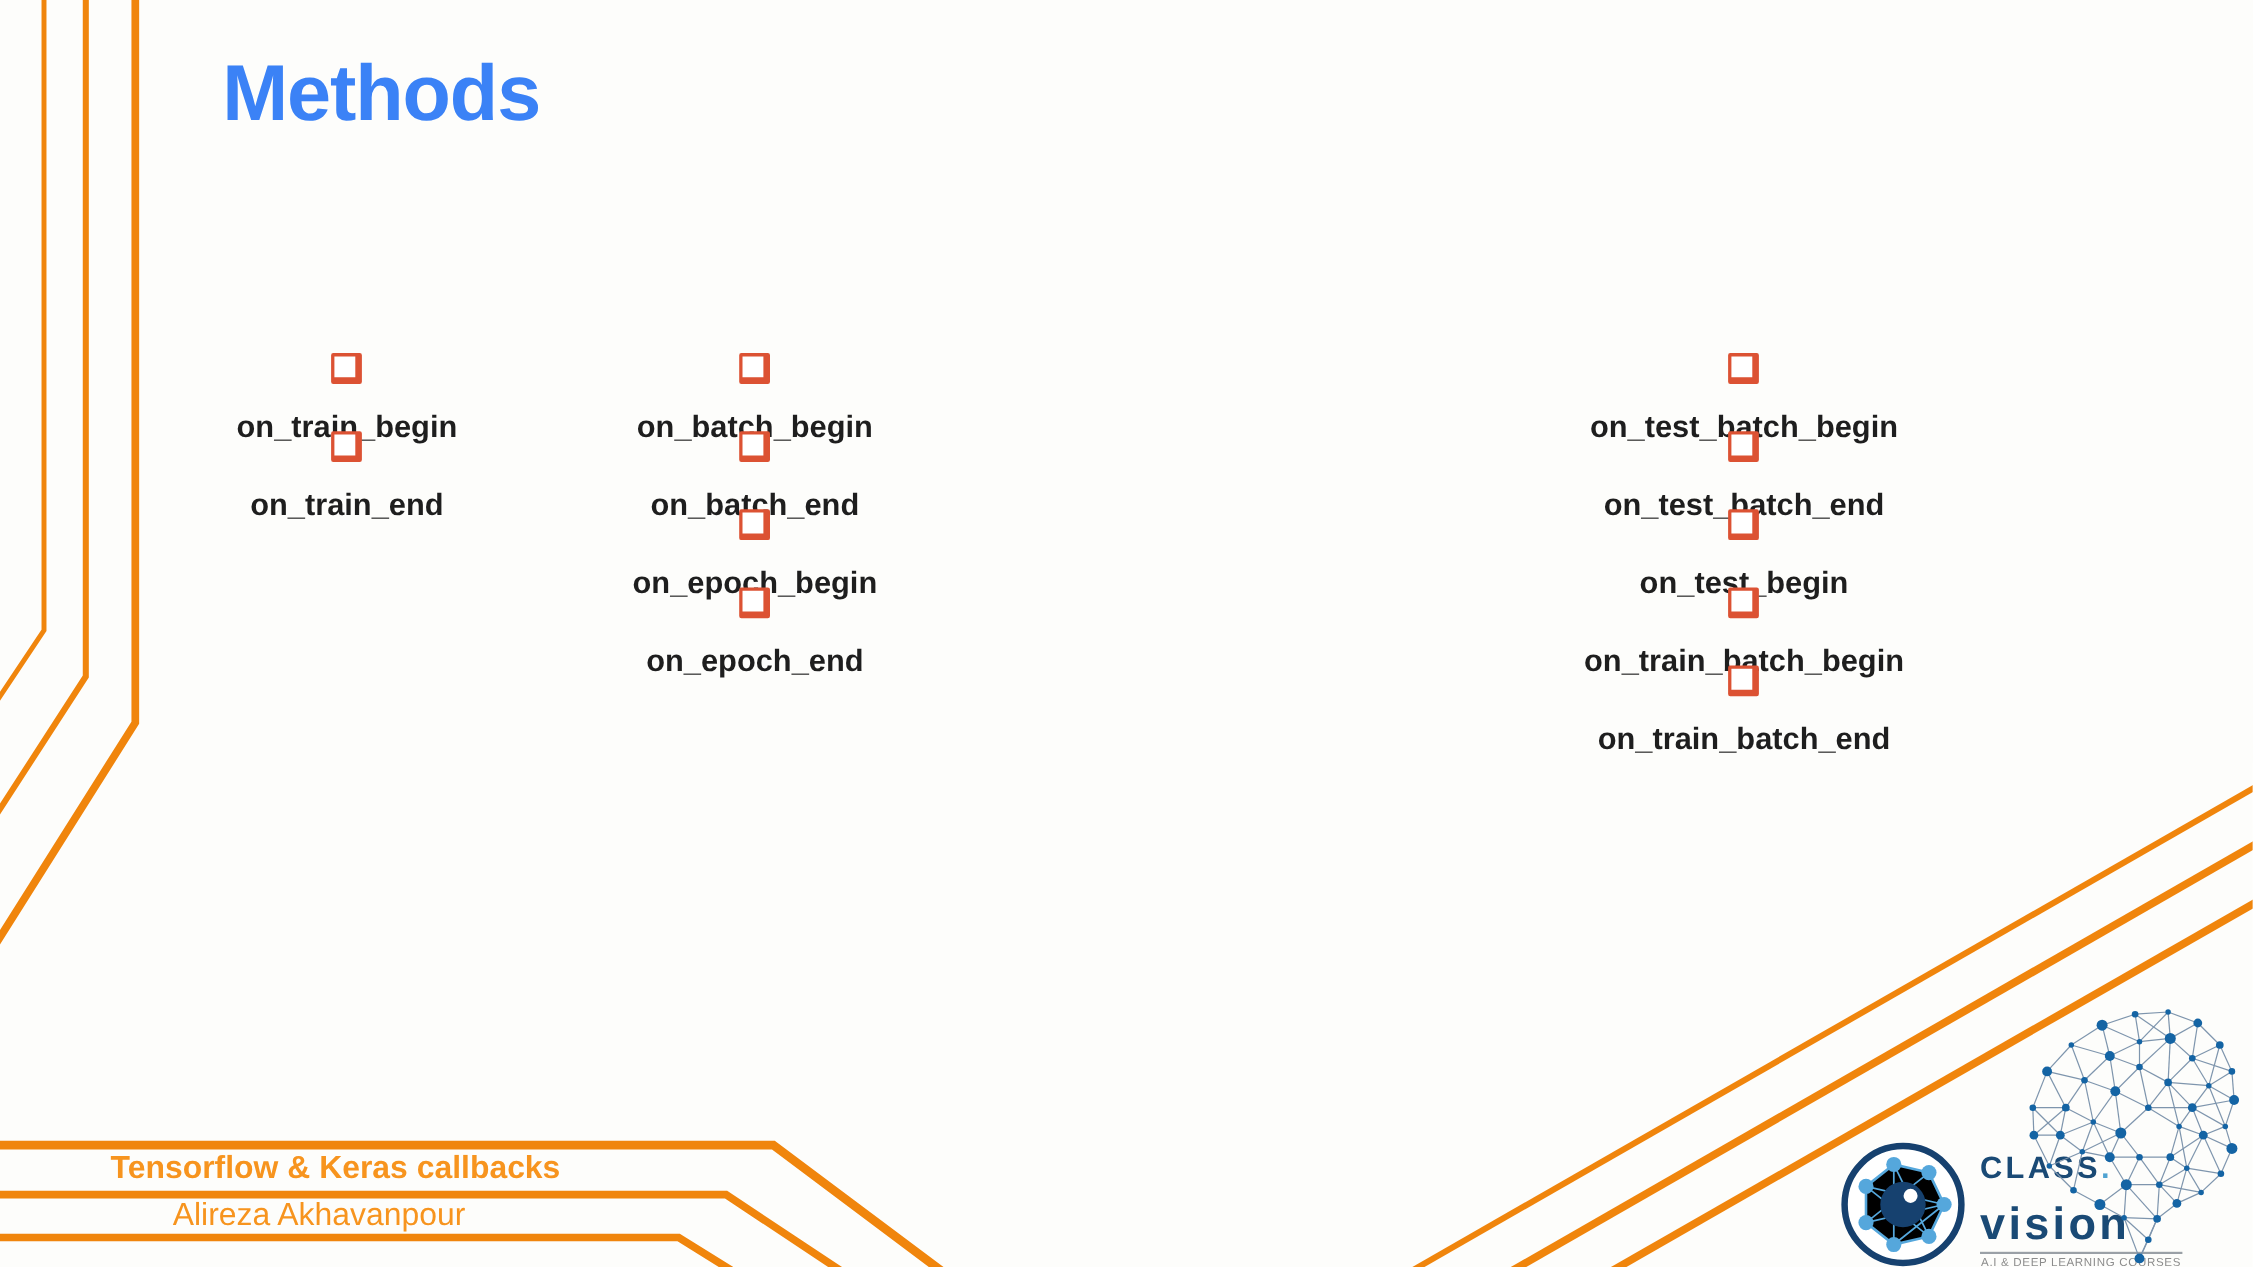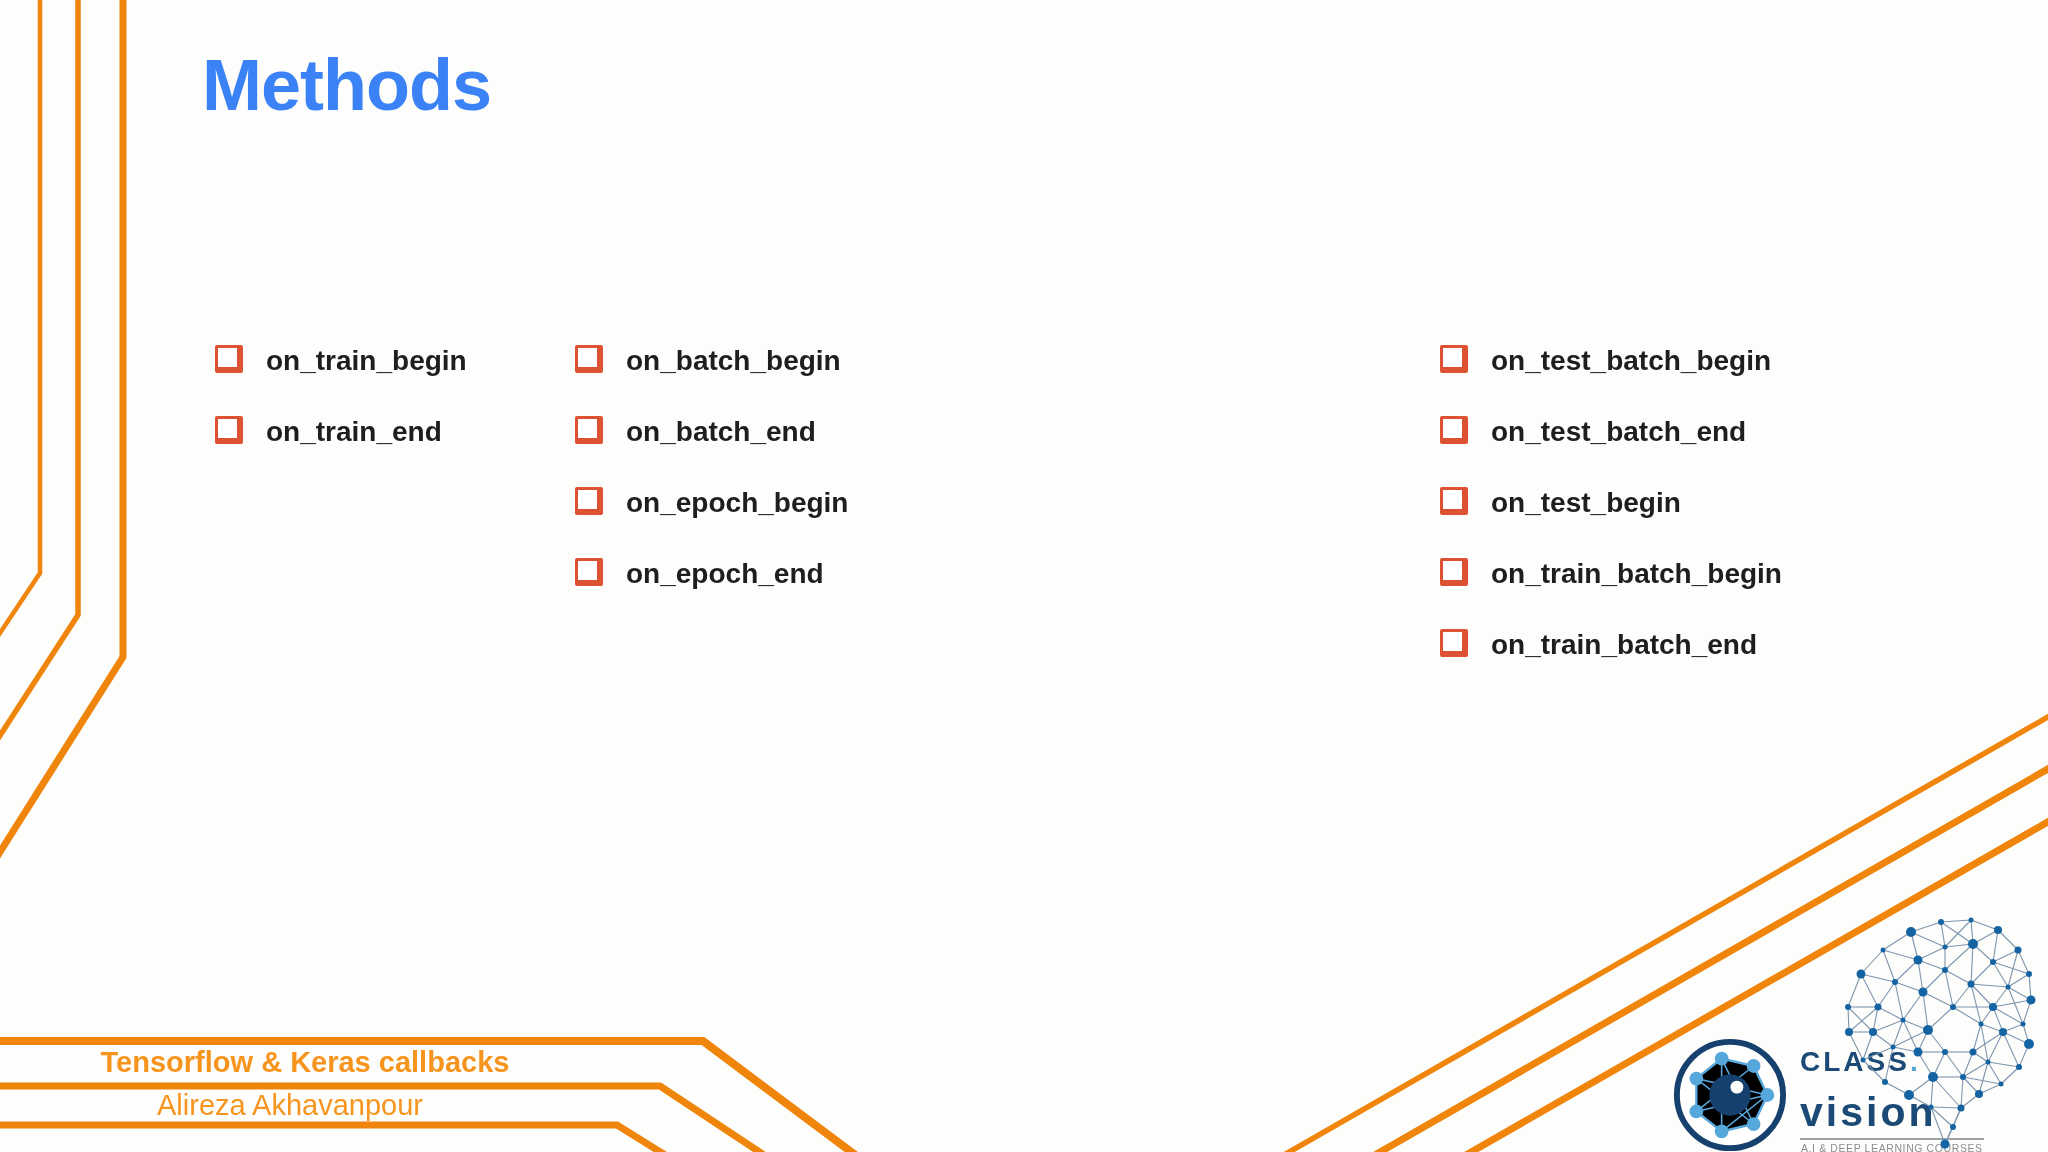--- a/index.html
+++ b/index.html
@@ -16,21 +16,21 @@
     font-size:72px;font-weight:700;line-height:1.1;
     letter-spacing:-1px;color:#3b82f6;margin:0;
   }
   .col{position:absolute;top:325px;}
   .col1{left:215px;}
   .col2{left:575px;}
   .col3{left:925px;}
   .col4{left:1440px;}
   .item{
     display:flex;align-items:center;gap:23px;height:71px;
-    font-size:28px;font-weight:700;color:#1E1E1E;white-space:nowrap;
+    font-size:28px;font-weight:700;color:#1E1E1E;white-space:nowrap;flex-direction:column;
   }
   .cb{
     width:19px;height:19px;flex:0 0 auto;
     background:#fff;
     border:3px solid #DC5233;
     border-right-width:6px;
     border-bottom-width:6px;
     border-radius:2px;
     margin-top:-4px;
   }

